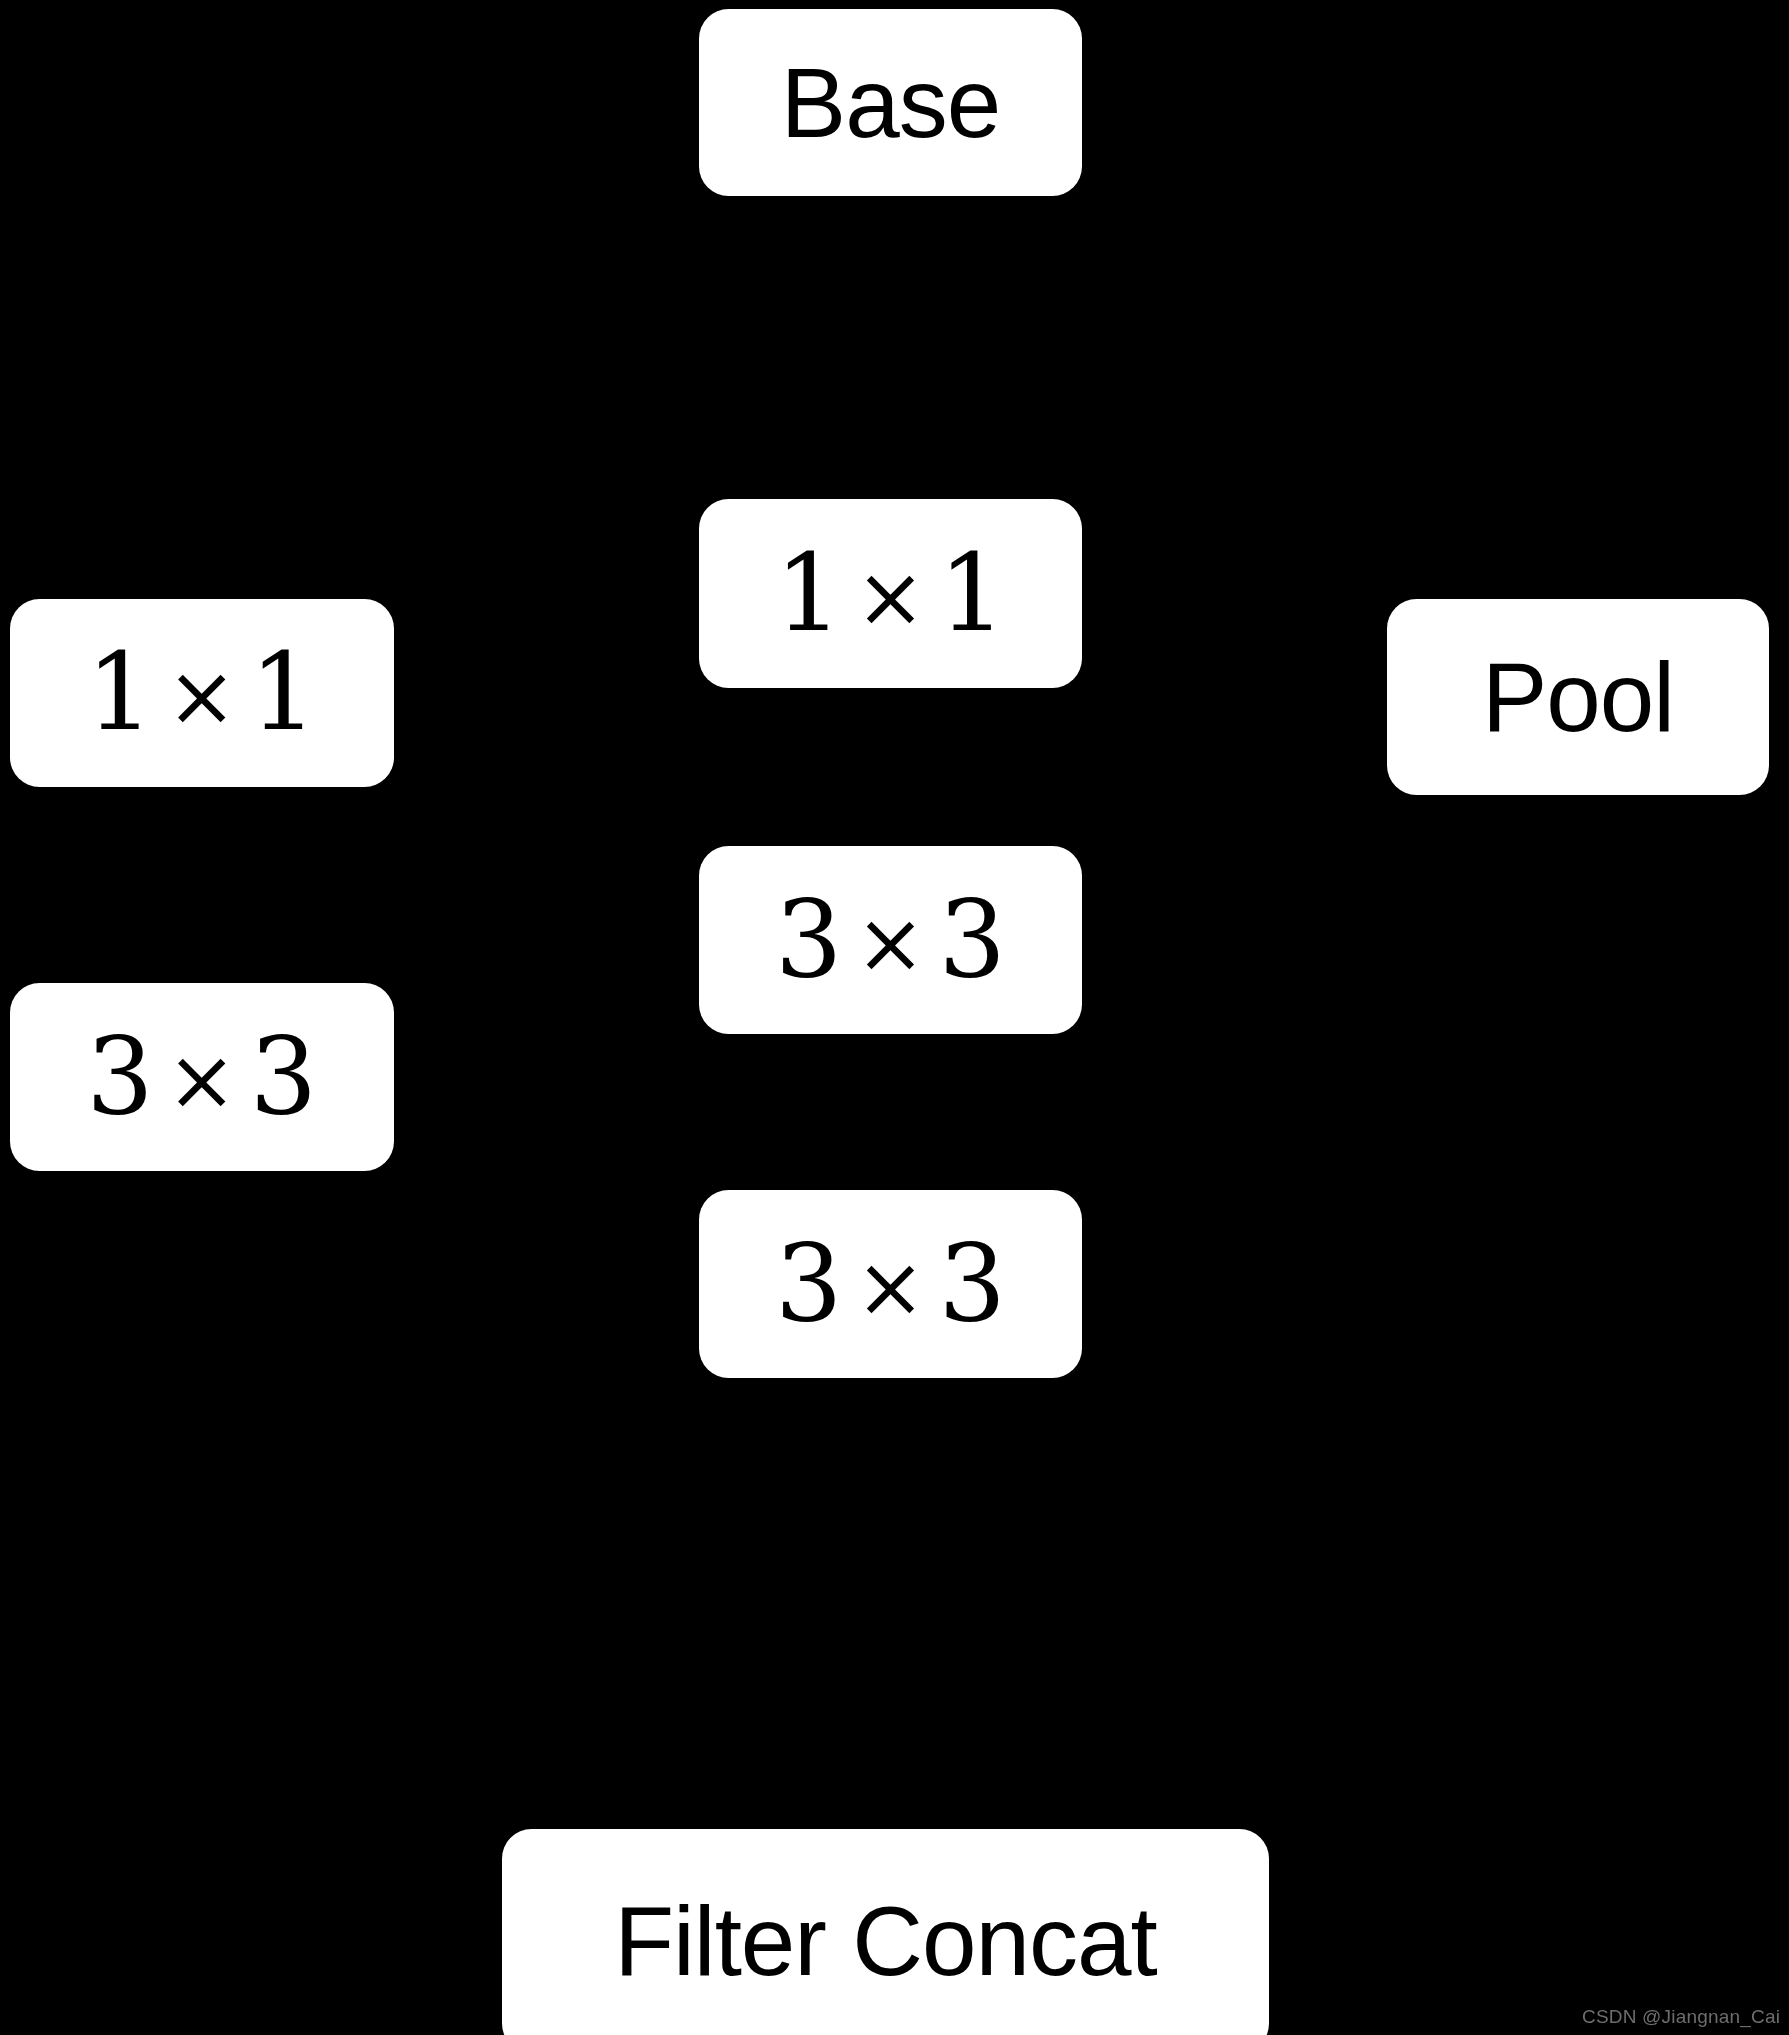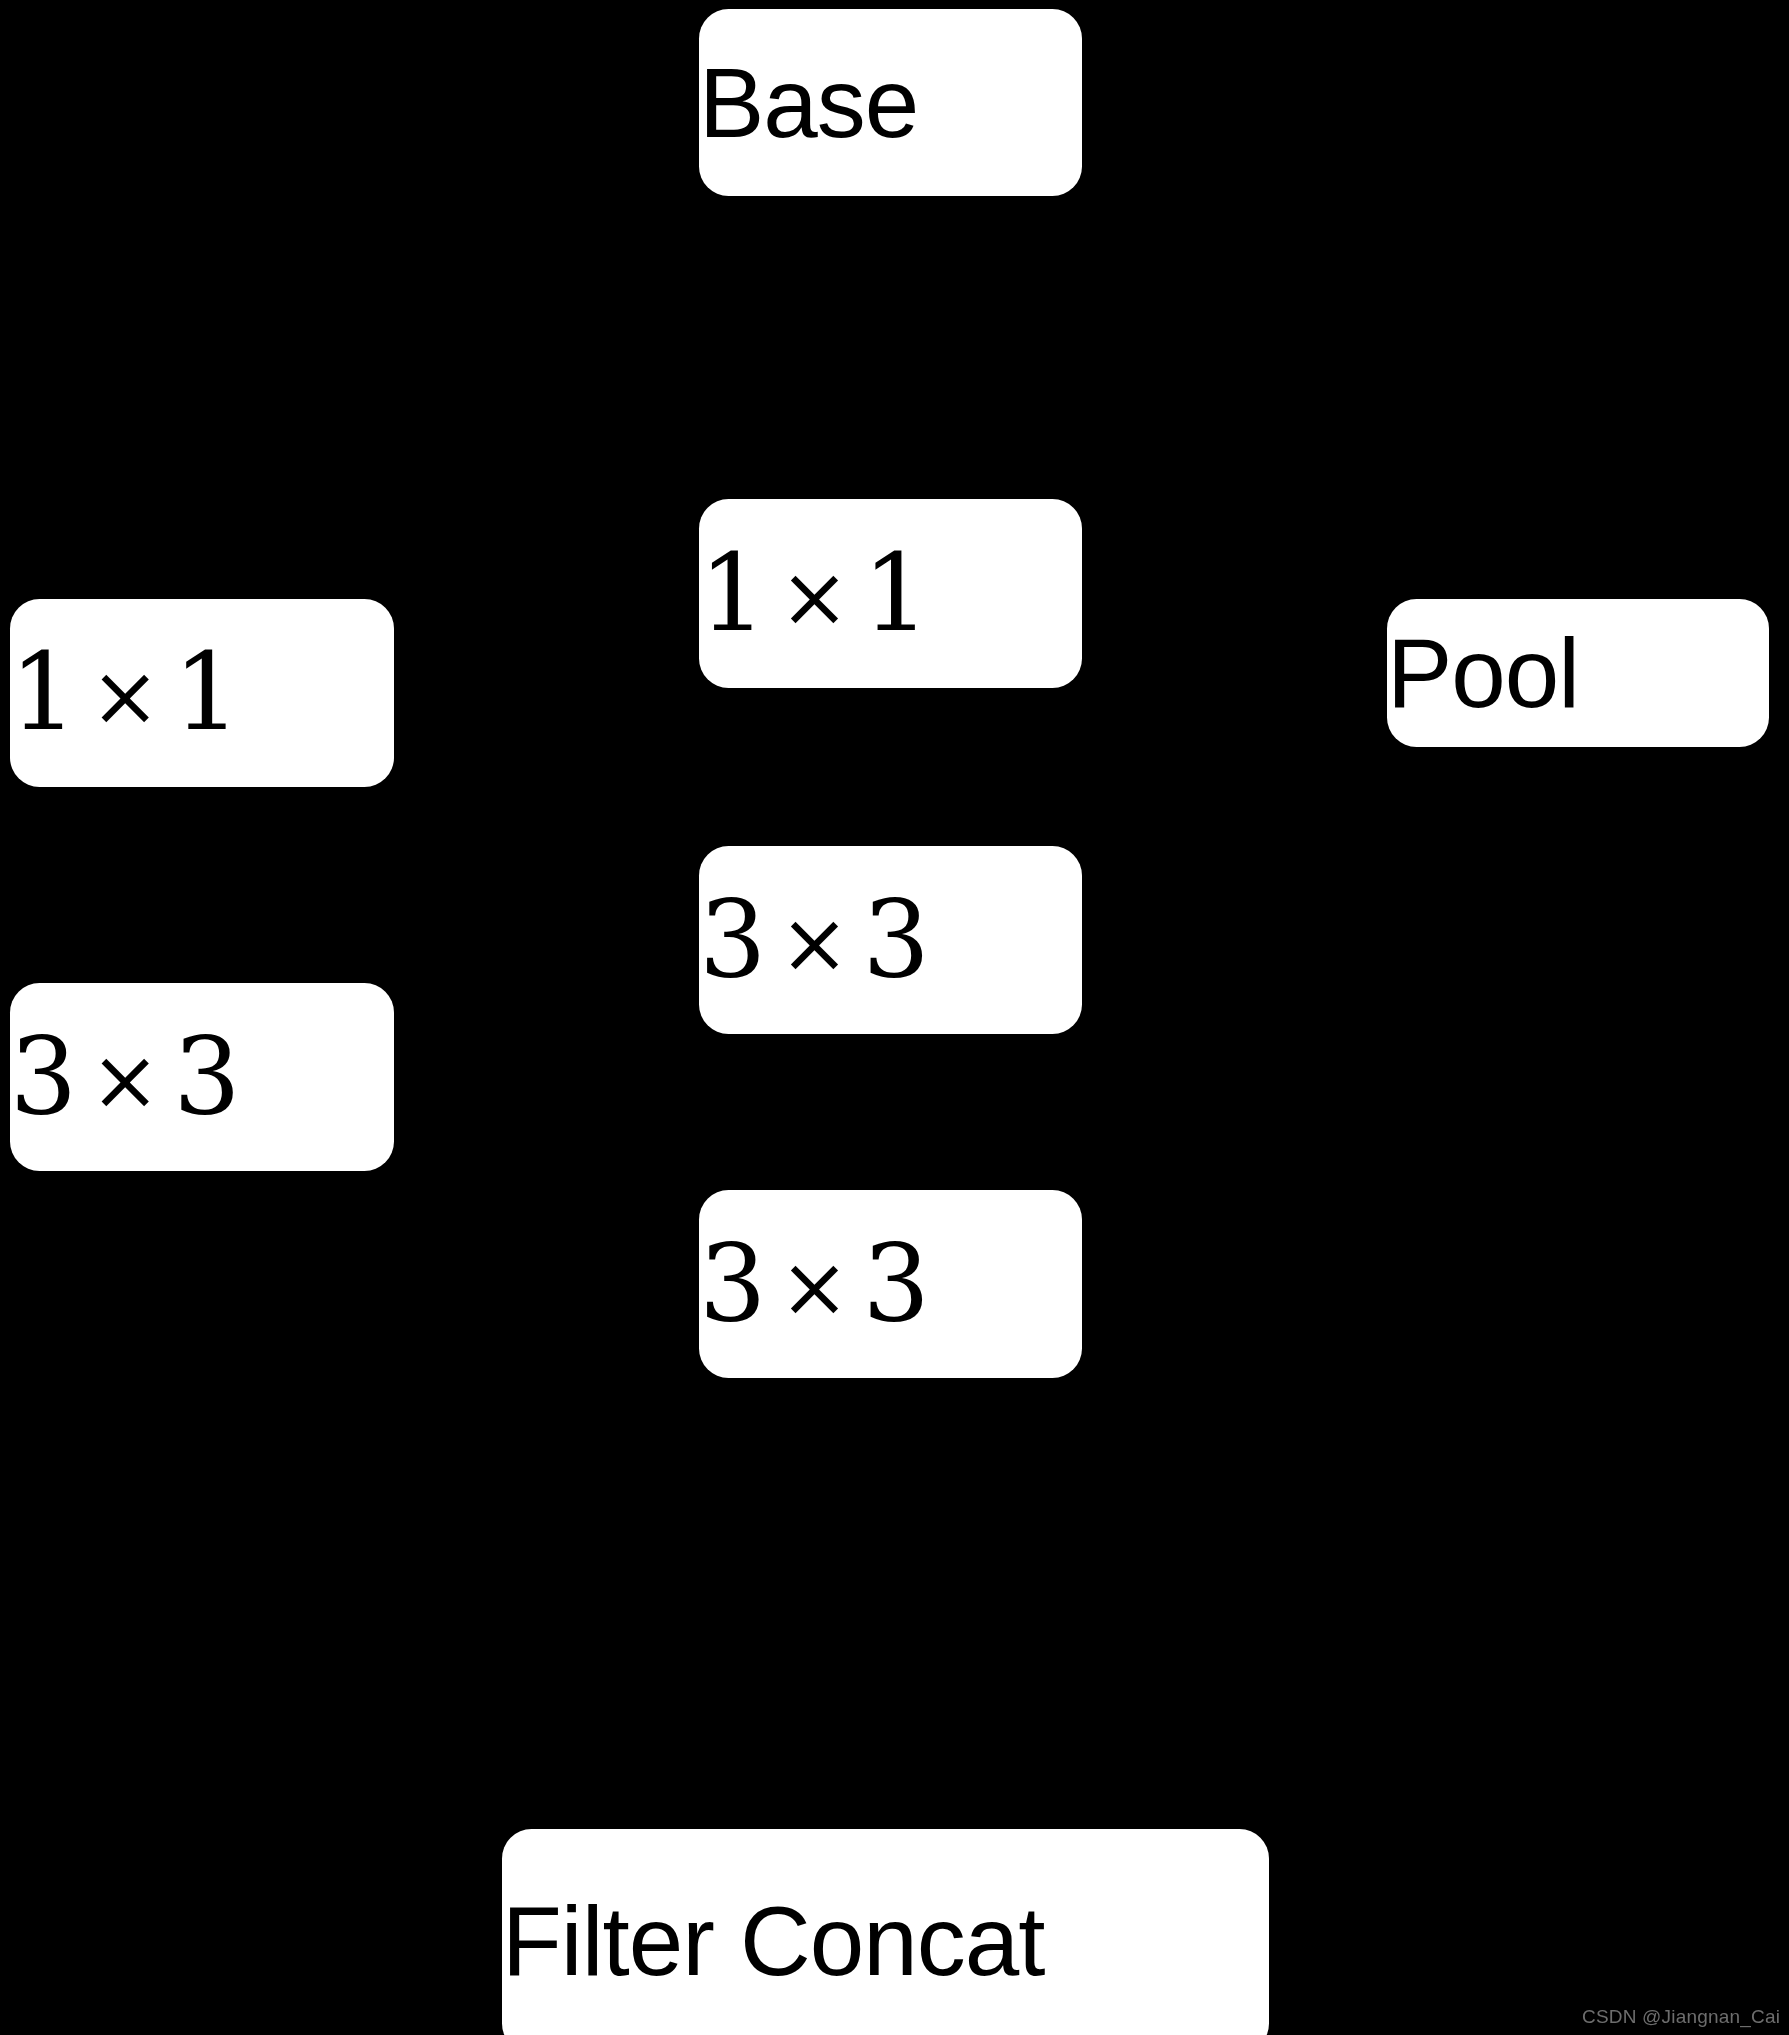--- a/index.html
+++ b/index.html
@@ -15,21 +15,21 @@
     background: #000000;
     overflow: hidden;
     font-family: "Liberation Sans", sans-serif;
   }
   .node {
     position: absolute;
     background: #ffffff;
     border-radius: 29.5px;
     display: flex;
     align-items: center;
-    justify-content: flex-start;
+    justify-content: center;
     color: #000000;
     box-sizing: border-box;
     line-height: 1;
     white-space: nowrap;
   }
   
   .lbl-sans {
     font-family: "Liberation Sans", sans-serif;
     font-weight: 400;
     font-size: 98px;
@@ -49,21 +49,21 @@
     top: -3.9px;
   }
 
   
   #node-base        { left: 699px; top: 9.3px;   width: 383px;  height: 187px; }
   #node-left-1x1    { left: 9.8px;   top: 599px; width: 384px;  height: 188px; }
   #node-left-3x3    { left: 9.8px;   top: 983px; width: 384px;  height: 188px; }
   #node-mid-1x1     { left: 699px; top: 499px; width: 383px;  height: 189px; }
   #node-mid-3x3-a   { left: 699px; top: 846px; width: 383px;  height: 188px; }
   #node-mid-3x3-b   { left: 699px; top: 1190px; width: 383px;  height: 188px; }
-  #node-pool        { left: 1387px; top: 599px; width: 382px;  height: 148px; }
+  #node-pool        { left: 1387px; top: 599px; width: 382px;  height: 196px; }
   #node-concat      { left: 502px; top: 1829px; width: 767px; height: 224px; }
   #node-concat .lbl-sans { font-size: 98px; }
 
   #watermark {
     position: absolute;
     right: 8.8px;
     bottom: 6.9px;
     color: #6d6d6d;
     font-family: "Liberation Sans", sans-serif;
     font-size: 19px;

